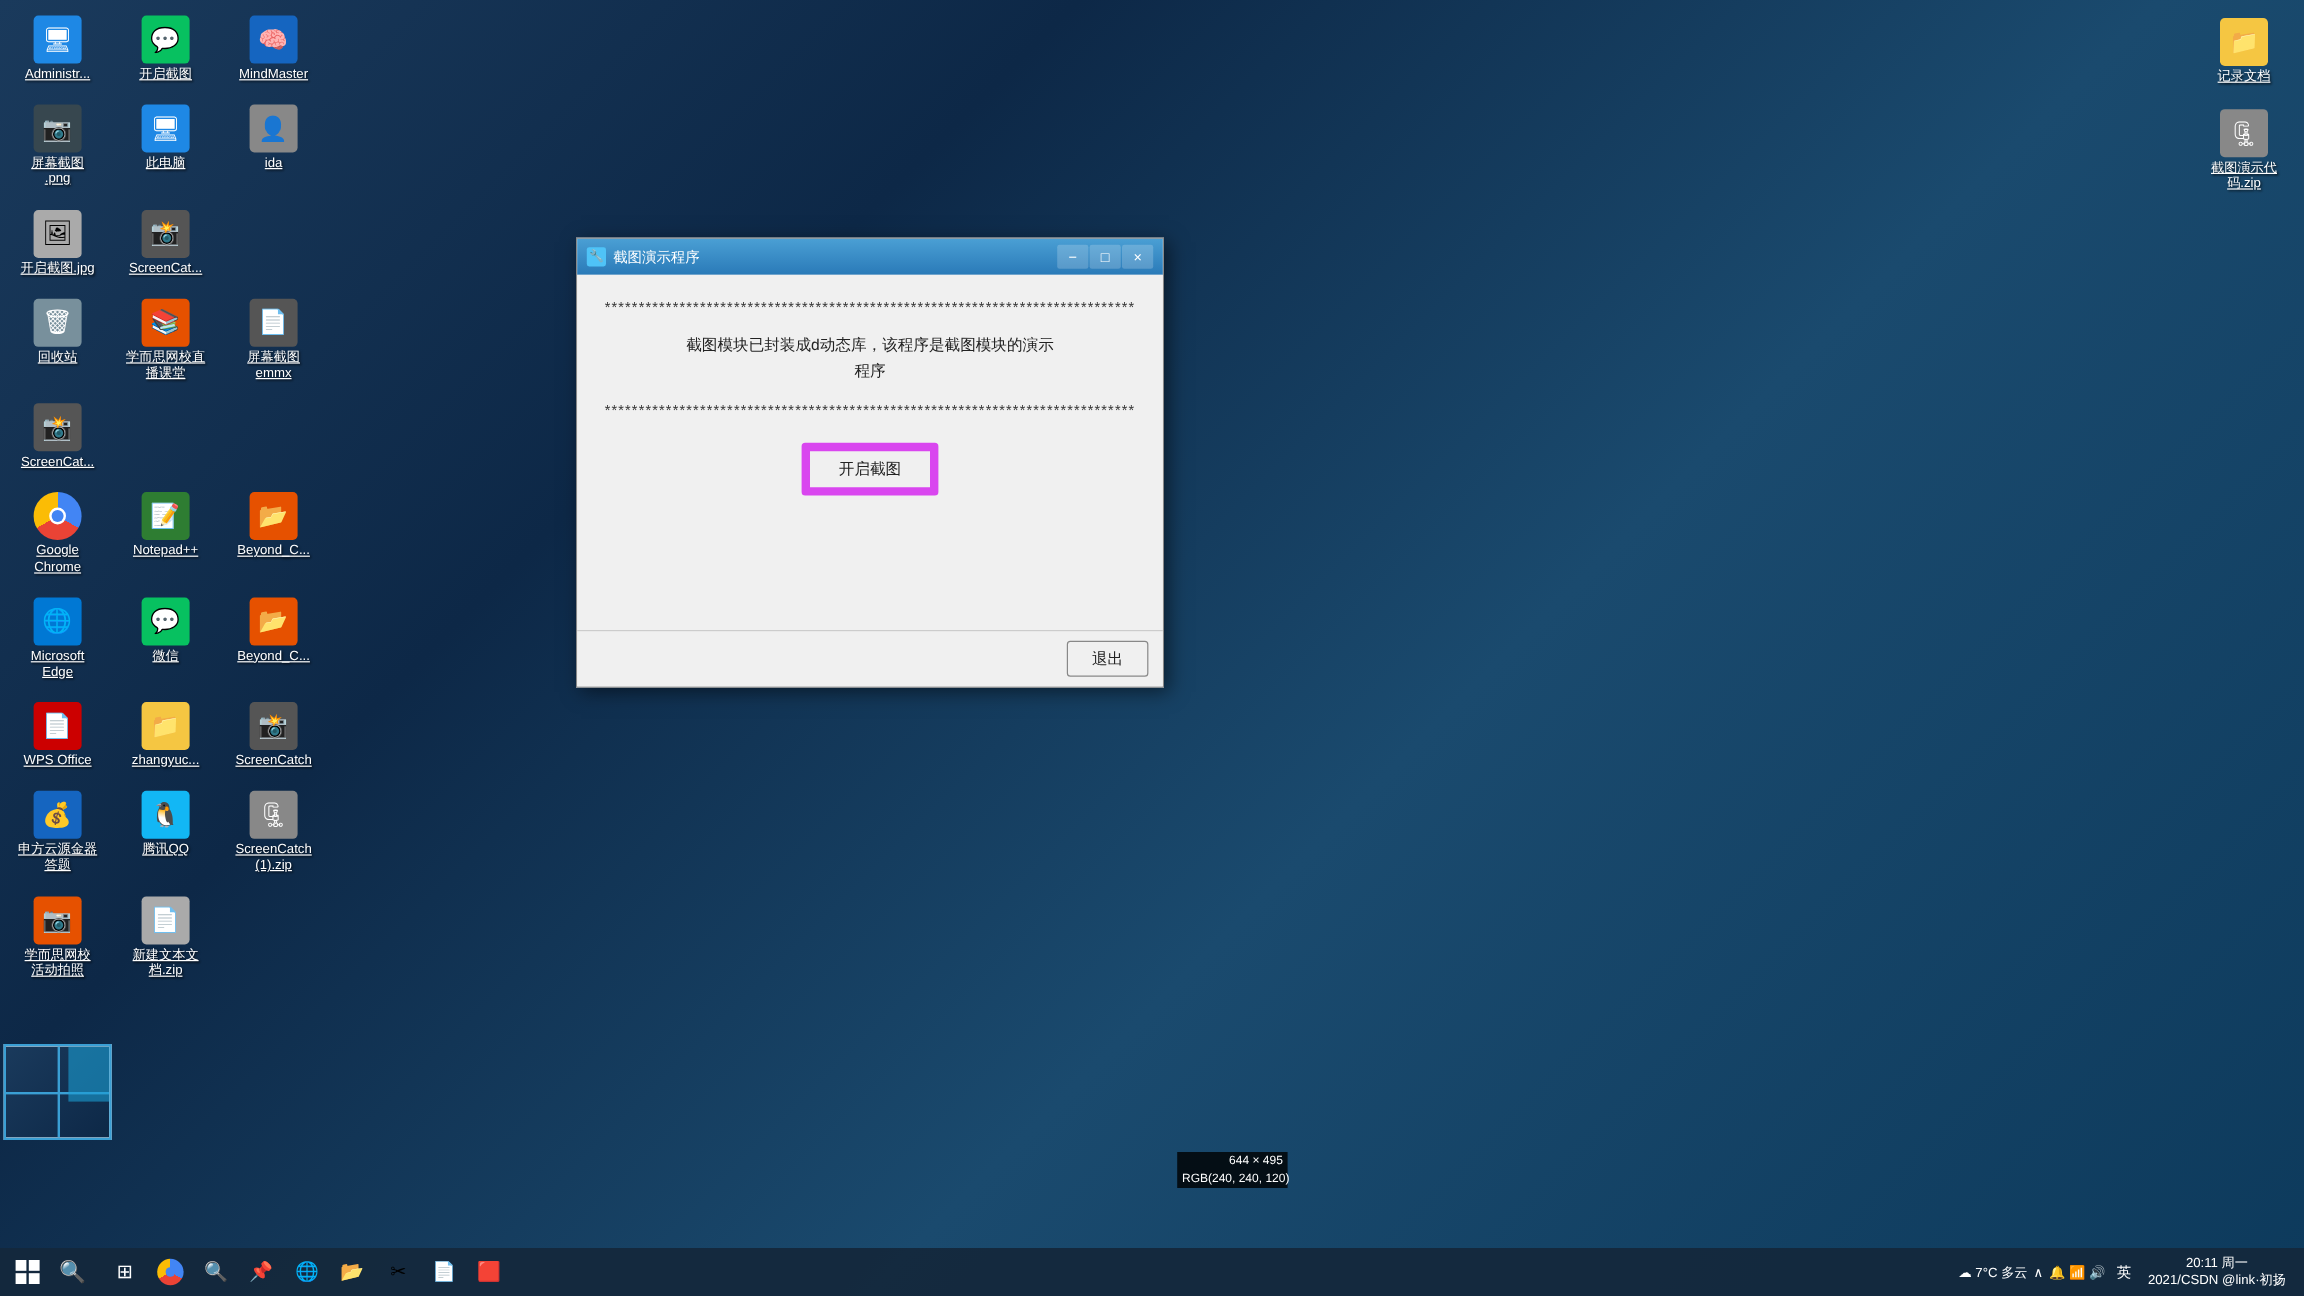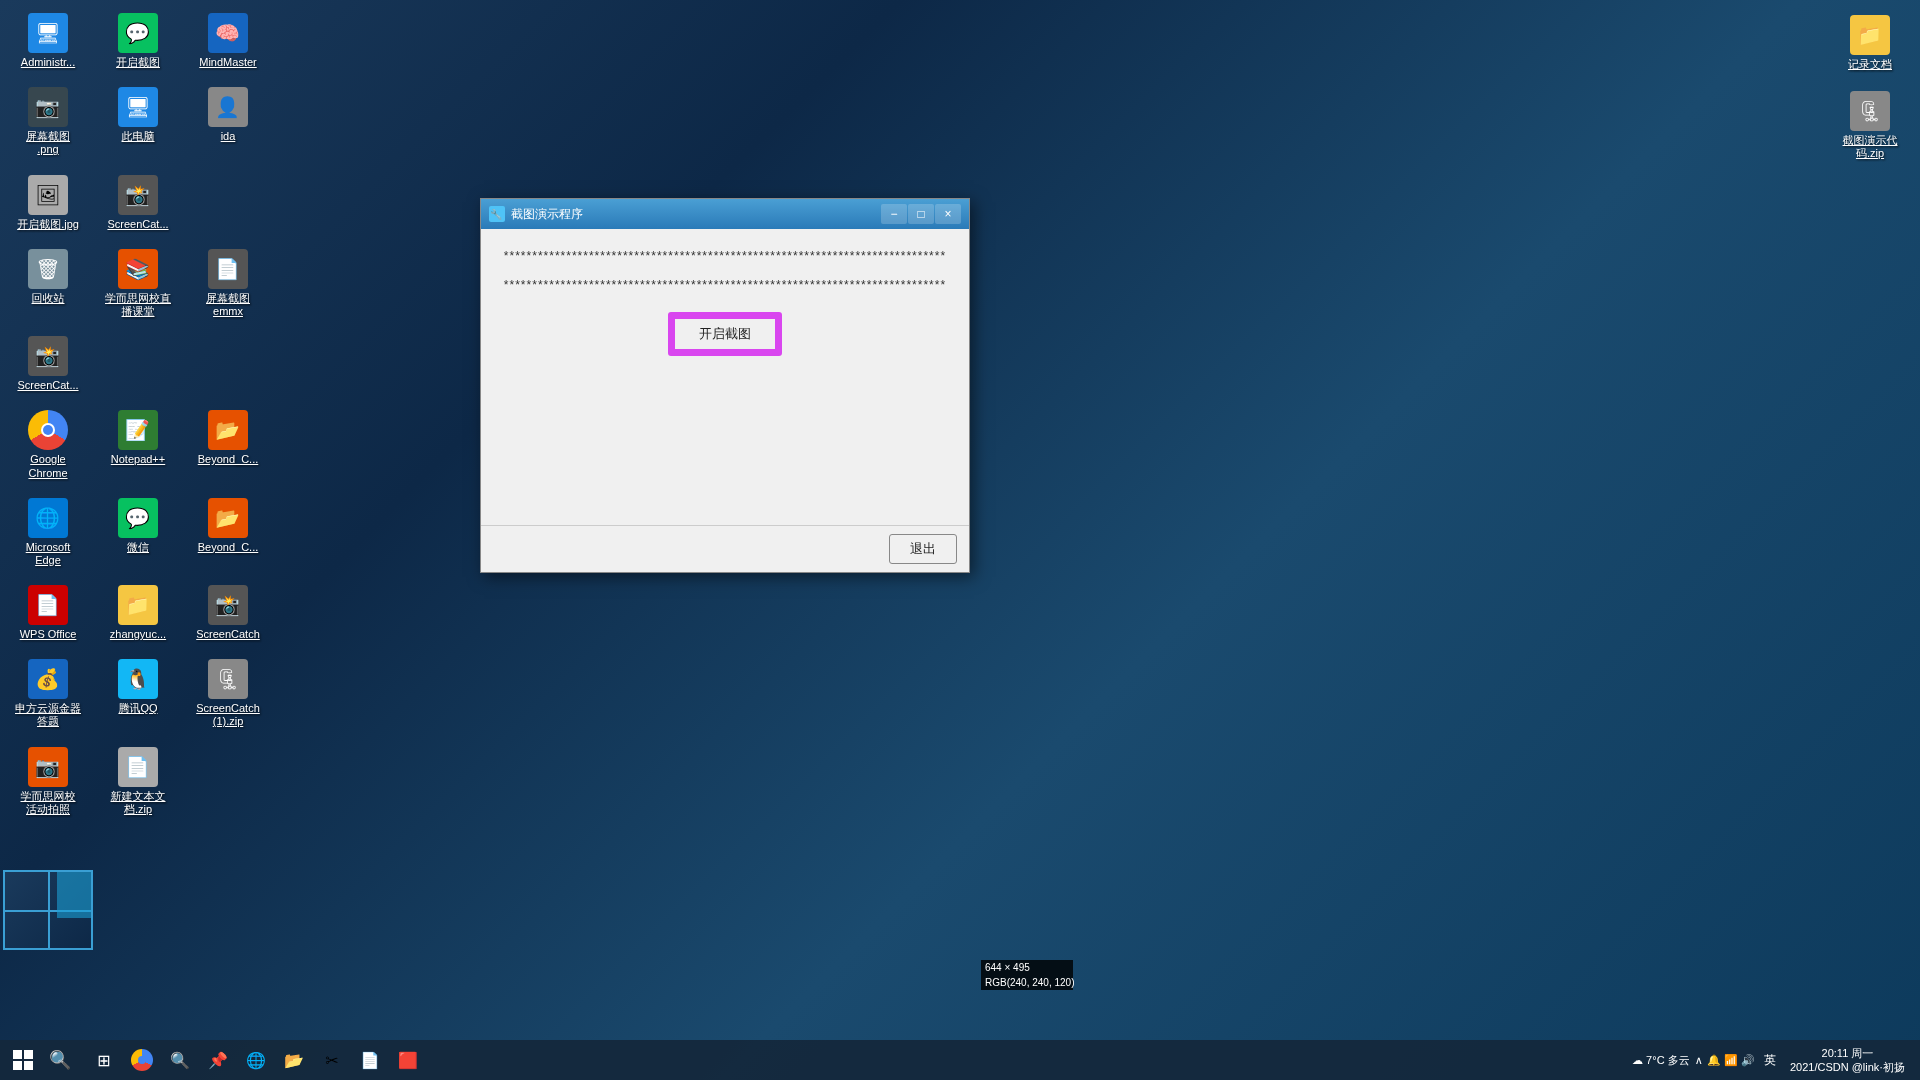--- a/index.html
+++ b/index.html
@@ -457,32 +457,36 @@
       <div class="dialog-title">截图演示程序</div>
       <div class="dialog-controls">
         <button class="dialog-btn">−</button>
         <button class="dialog-btn">□</button>
         <button class="dialog-btn close">×</button>
       </div>
     </div>
 
     <div class="dialog-content">
       <div class="dialog-stars">******************************************************************************</div>
+      <div class="dialog-message">
+        <span>截图模块已封装成d动态库，该程序是截图模块的演示</span><br>
+        <span>程序</span>
+      </div>
       <div class="dialog-stars2">******************************************************************************</div>
 
       <button class="start-btn">开启截图</button>
     </div>
 
     <div class="dialog-footer">
       <button class="exit-btn">退出</button>
     </div>
   </div>
 
   <div style="position:absolute; right:847px; bottom:50px; width:92px;">
-    <div style="background:rgba(0,0,0,0.8); color:white; font-size:10px; padding:2px 4px; text-align:left; white-space:nowrap;">644 × 495</div>
+    <div style="background:rgba(0,0,0,0.8); color:white; font-size:10px; padding:2px 4px; text-align:right; white-space:nowrap;">644 × 495</div>
     <div style="background:rgba(0,0,0,0.8); color:white; font-size:10px; padding:2px 4px; text-align:center; white-space:nowrap;">RGB(240, 240, 120)</div>
     <div class="preview-thumbnail">
       <div class="preview-inner">
 
         <div style="position:absolute;top:0;left:50%;width:2px;height:100%;background:#3a9fd4;"></div>
         <div style="position:absolute;top:50%;left:0;width:100%;height:2px;background:#3a9fd4;"></div>
         <div style="position:absolute;top:0;right:0;width:40%;height:60%;background:#1a9fd4;opacity:0.6;"></div>
       </div>
     </div>
   </div>

